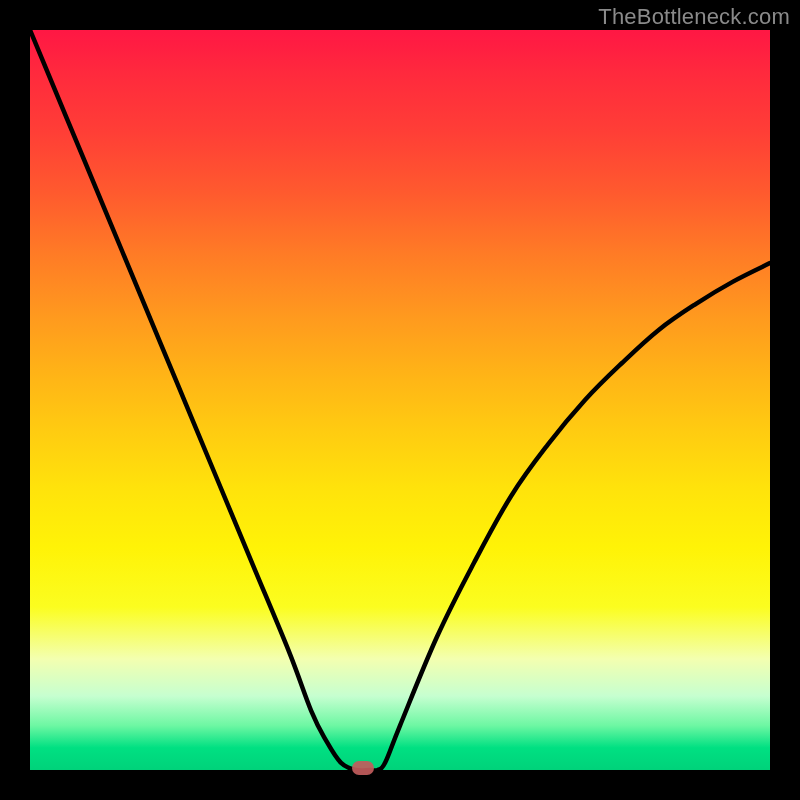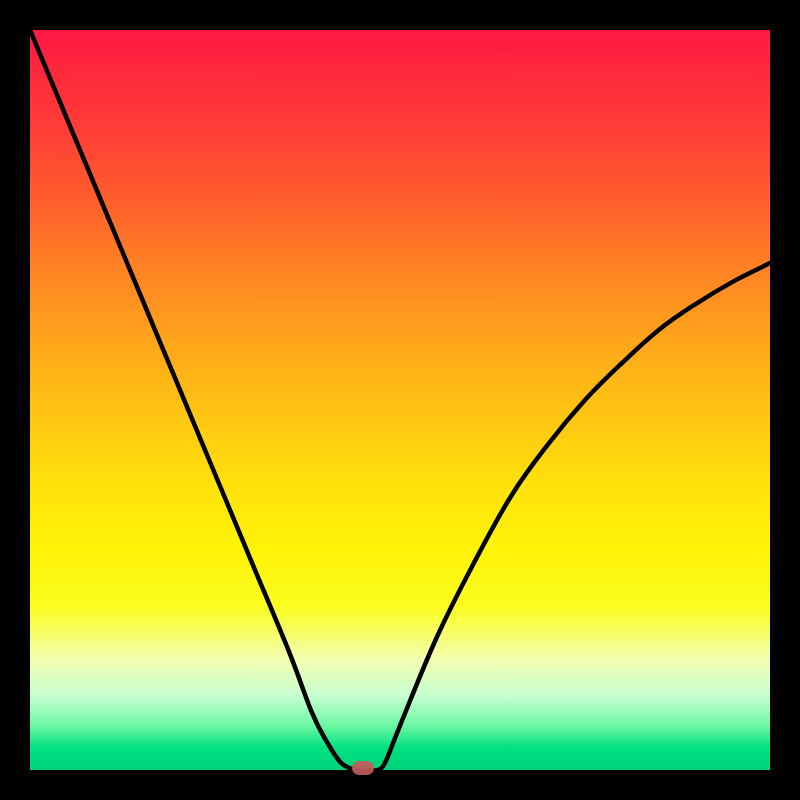--- a/index.html
+++ b/index.html
@@ -67,20 +67,21 @@
     border-radius: 7px;
     background: #c15c5c;
     opacity: 0.92;
     transform: translate(-50%, -50%);
   }
 </style>
 </head>
 <body>
 
 <div class="frame">
+  <div class="watermark">TheBottleneck.com</div>
 
   <div class="plot-area">
     <svg class="curve" viewBox="0 0 740 740" preserveAspectRatio="none">
       <path id="curve-path" fill="none" stroke="#000" stroke-width="4.5" stroke-linecap="round" stroke-linejoin="round" d="M 0 0 C 6.66 15.983999999999991, 23.68 56.83199999999995, 37 88.79999999999995 C 50.32 120.76799999999996, 60.68 145.632, 74 177.60000000000002 C 87.32 209.56800000000004, 97.68 234.432, 111 266.4 C 124.32 298.368, 134.68 323.23199999999997, 148 355.2 C 161.32 387.168, 171.68 412.032, 185 444 C 198.32 475.968, 208.68 500.83199999999994, 222 532.8 C 235.32 564.7679999999999, 248.344 594.96, 259 621.6 C 269.656 648.24, 274.53999999999996 664.8159999999999, 281.2 680.8 C 287.86 696.784, 290.67199999999997 701.076, 296 710.4 C 301.32800000000003 719.7239999999999, 305.472 727.272, 310.8 732.6 C 316.12800000000004 737.928, 320.272 738.668, 325.6 740 C 330.92800000000005 741.332, 336.40400000000005 740, 340.40000000000003 740 C 344.396 740, 345.13599999999997 741.332, 347.79999999999995 740 C 350.46399999999994 738.668, 351.204 740.592, 355.2 732.6 C 359.19599999999997 724.6080000000001, 360.676 718.244, 370 695.6 C 379.324 672.956, 393.68000000000006 636.1039999999999, 407.00000000000006 606.8 C 420.32000000000005 577.496, 430.68 558.108, 444 532.8 C 457.32 507.49199999999996, 467.68 487.512, 481 466.2 C 494.32 444.888, 504.68 431.71599999999995, 518 414.4 C 531.32 397.084, 541.68 384.652, 555 370 C 568.32 355.348, 578.68 345.65399999999994, 592 332.99999999999994 C 605.32 320.34599999999995, 615.68 310.35600000000005, 629 299.70000000000005 C 642.32 289.04400000000004, 652.68 282.458, 666 273.8 C 679.32 265.142, 689.68 258.926, 703 251.59999999999997 C 716.32 244.27399999999994, 733.34 236.42999999999998, 740 233.09999999999997"></path>
     </svg>
     <div class="marker" id="marker" style="left: 333px; top: 738px;"></div>
   </div>
 </div>
 
 </body></html>

